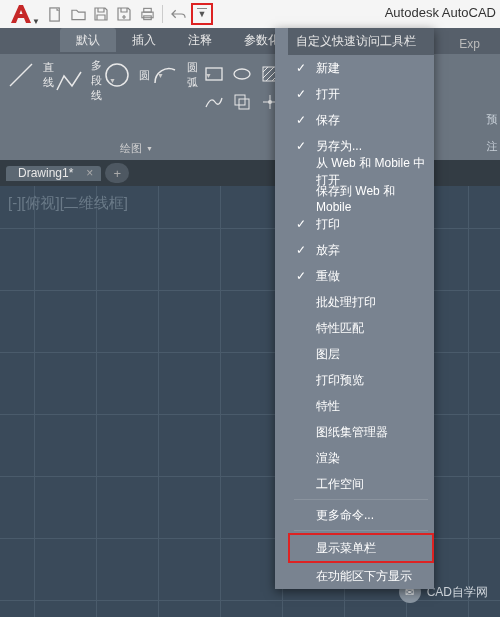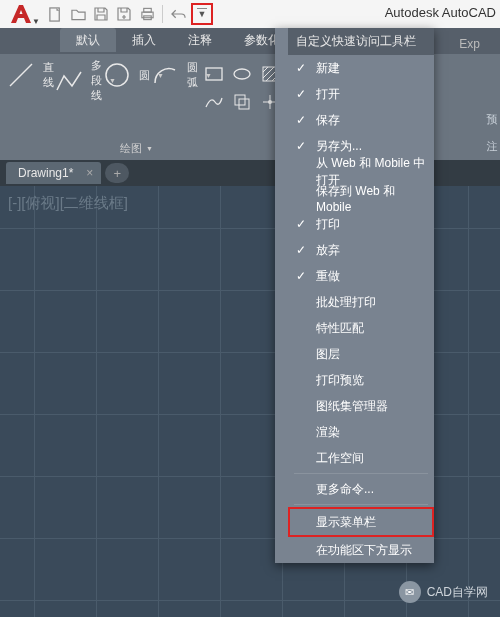--- a/index.html
+++ b/index.html
@@ -31,21 +31,21 @@
 .small-tools { display: grid; grid-template-columns: repeat(3, 24px); gap: 4px; margin-left: 4px; margin-top: 4px; }
 .small-tool { width: 24px; height: 24px; display: flex; align-items: center; justify-content: center; }
 .panel-title { color: #d0d0d0; font-size: 11px; padding: 2px 0; display: flex; align-items: center; gap: 4px; position: absolute; bottom: 2px; left: 120px; }
 .panel-title .arrow { font-size: 7px; }
 .panel-sep { width: 1px; background: #4a525c; margin: 4px 0; }
 .side-tools { display: flex; flex-direction: column; gap: 4px; padding: 6px 4px; }
 .side-tools .small-tool { width: 22px; height: 22px; }
 .far-right { position: absolute; right: 0; top: 0; width: 16px; height: 100%; display: flex; flex-direction: column; justify-content: flex-end; color: #c8d0d8; font-size: 11px; text-align: center; gap: 12px; padding-bottom: 6px; }
 
 .file-tabs { height: 26px; background: #333c44; display: flex; align-items: center; padding-left: 6px; gap: 4px; }
-.file-tab { background: #5c6873; height: 22px; padding: 0 28px 0 12px; display: flex; align-items: center; color: #e8e8e8; font-size: 12px; border-radius: 3px 3px 0 0; position: relative; }
+.file-tab { background: #5c6873; height: 15px; padding: 0 28px 0 12px; display: flex; align-items: center; color: #e8e8e8; font-size: 12px; border-radius: 3px 3px 0 0; position: relative; }
 .file-tab .close { position: absolute; right: 8px; font-size: 12px; color: #aaa; }
 .add-tab { width: 24px; height: 20px; background: #4e5862; border-radius: 10px; display: flex; align-items: center; justify-content: center; color: #aaa; font-size: 13px; }
 
 .canvas { position: relative; height: 431px; background: #3a4a5a; }
 .canvas::before { content: ''; position: absolute; inset: 0; background-image: linear-gradient(#4a5b6b 1px, transparent 1px), linear-gradient(90deg, #4a5b6b 1px, transparent 1px); background-size: 62px 62px; background-position: -28px -20px; }
 .view-label { position: absolute; top: 8px; left: 8px; color: #6a7a88; font-size: 15px; }
 
 .dropdown-menu { position: absolute; top: 28px; left: 275px; width: 159px; background: #798390; box-shadow: 0 3px 10px rgba(0,0,0,.5); z-index: 100; padding-left: 13px; }
 .menu-header { background: #565f6a; color: #e8e8e8; font-size: 12px; padding: 5px 8px; }
 .menu-item { height: 26px; display: flex; align-items: center; padding: 0 8px 0 28px; color: #fff; font-size: 12px; position: relative; }
@@ -280,20 +280,23 @@
   <div class="menu-item">
       <span>特性匹配</span>
     </div>
   <div class="menu-item">
       <span>图层</span>
     </div>
   <div class="menu-item">
       <span>打印预览</span>
     </div>
   <div class="menu-item">
+      <span>特性</span>
+    </div>
+  <div class="menu-item">
       <span>图纸集管理器</span>
     </div>
   <div class="menu-item">
       <span>渲染</span>
     </div>
   <div class="menu-item">
       <span>工作空间</span>
     </div>
 
   <div class="menu-sep"></div>

